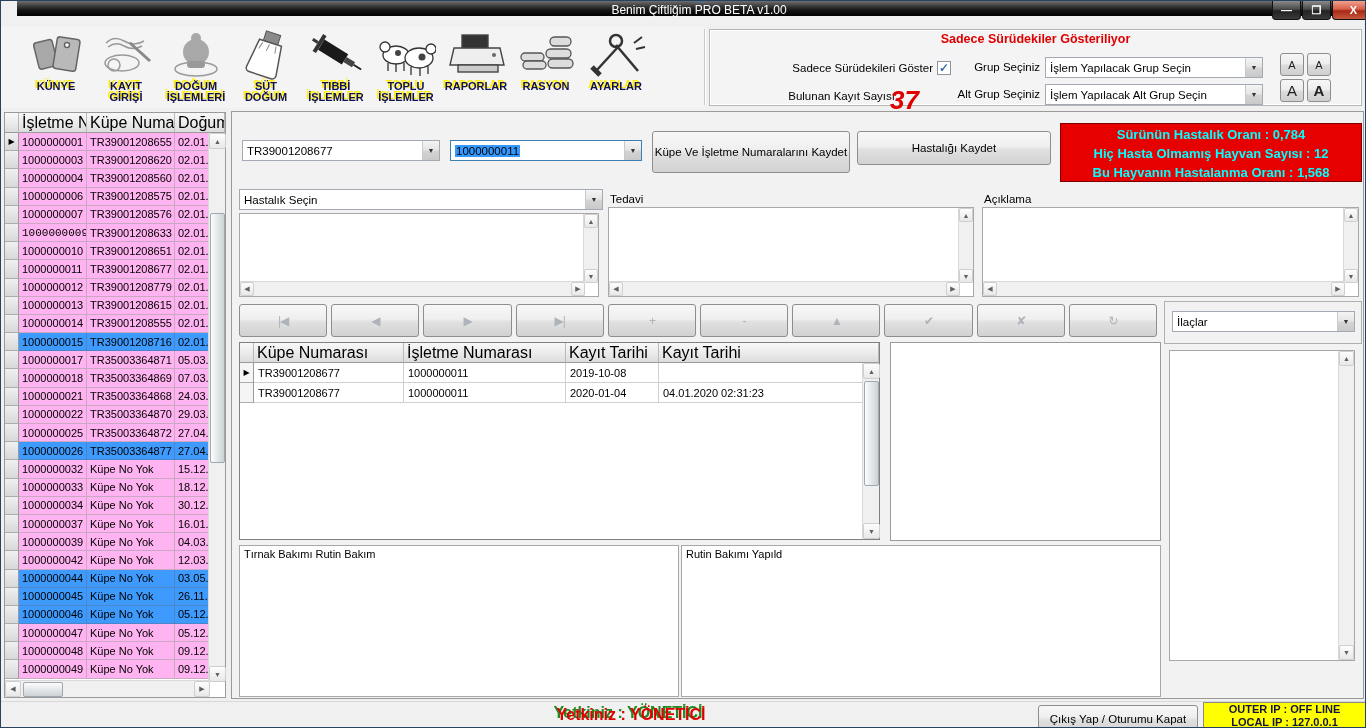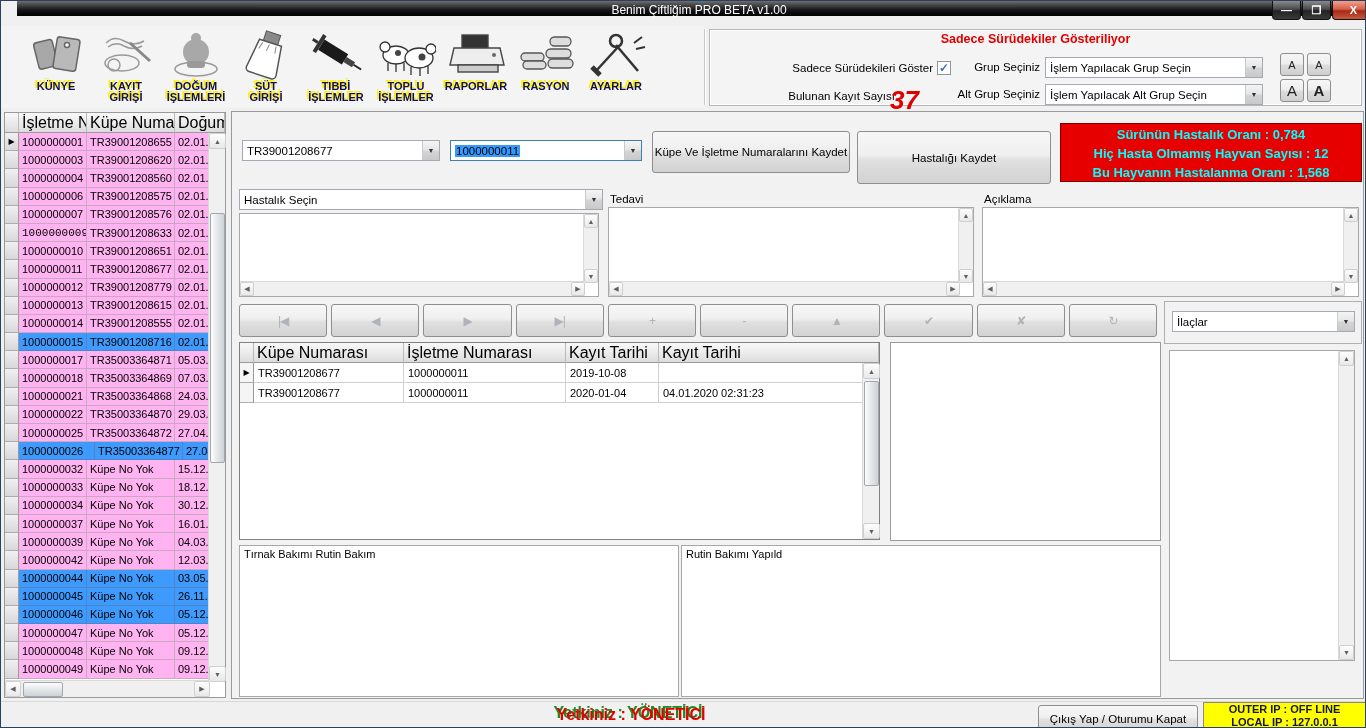--- a/index.html
+++ b/index.html
@@ -137,21 +137,21 @@
       </div>
       <div class="tbtn">
         <svg viewBox="0 0 60 50">
           <g transform="rotate(18 30 26)">
             <rect x="23" y="3" width="15" height="10" fill="#8a8a8a" stroke="#555"></rect>
             <path d="M19 13 h23 l4 30 a4 4 0 0 1 -4 4 h-23 a4 4 0 0 1 -4 -4 z" fill="#fff" stroke="#555" stroke-width="1.5"></path>
             <path d="M23 15 l-2 7 M30 15 l-1 7 M37 15 l1 7" stroke="#888"></path>
           </g>
         </svg>
         <div class="tlabel" style="white-space: pre-line;">SÜT
-GİRİŞİ</div>
+DOĞUM</div>
       </div>
       <div class="tbtn">
         <svg viewBox="0 0 60 50">
           <g transform="rotate(32 30 26)">
             <line x1="50" y1="25" x2="59" y2="25" stroke="#222" stroke-width="2"></line>
             <rect x="40" y="22" width="10" height="6" fill="#444"></rect>
             <rect x="12" y="19" width="28" height="12" fill="#1a1a1a"></rect>
             <rect x="8" y="15" width="4" height="20" fill="#333"></rect>
             <line x1="2" y1="25" x2="8" y2="25" stroke="#333" stroke-width="3"></line>
           </g>
@@ -342,21 +342,21 @@
           <div class="lcell" style="flex: 1 1 0%;">29.03.20</div>
         </div>
         <div class="lrow">
           <div class="selcell" style="width: 14px;"></div>
           <div class="lcell" style="width: 68px;">1000000025</div>
           <div class="lcell" style="width: 88px;">TR35003364872</div>
           <div class="lcell" style="flex: 1 1 0%;">27.04.20</div>
         </div>
         <div class="lrow sel">
           <div class="selcell" style="width: 14px;"></div>
-          <div class="lcell" style="width: 76px;">1000000026</div>
+          <div class="lcell" style="width: 68px;">1000000026</div>
           <div class="lcell" style="width: 88px;">TR35003364877</div>
           <div class="lcell" style="flex: 1 1 0%;">27.04.20</div>
         </div>
         <div class="lrow">
           <div class="selcell" style="width: 14px;"></div>
           <div class="lcell" style="width: 68px;">1000000032</div>
           <div class="lcell" style="width: 88px;">Küpe No Yok</div>
           <div class="lcell" style="flex: 1 1 0%;">15.12.20</div>
         </div>
         <div class="lrow">
@@ -443,21 +443,21 @@
   <div id="main">
     <div class="combo" style="left:10px;top:28px;width:198px;">
       <span class="ctext">TR39001208677</span>
       <span class="carrow">▼</span>
     </div>
     <div class="combo" style="left:218px;top:28px;width:192px;border-color:#3c7fb1;">
       <span class="ctext"><span style="background:#3399ff;padding:1px 1px;">1000000011</span></span>
       <span class="carrow">▼</span>
     </div>
     <div class="btn" style="left:420px;top:19px;width:198px;height:42px;">Küpe Ve İşletme Numaralarını Kaydet</div>
-    <div class="btn" style="left:625px;top:19px;width:194px;height:53px;">Hastalığı Kaydet</div>
+    <div class="btn" style="left:625px;top:19px;width:194px;height:34px;">Hastalığı Kaydet</div>
     <div id="redpanel">
       <div>Sürünün Hastalık Oranı : 0,784</div>
       <div>Hiç Hasta Olmamış Hayvan Sayısı : 12</div>
       <div>Bu Hayvanın Hastalanma Oranı : 1,568</div>
     </div>
 
     <div class="combo" style="left:7px;top:77px;width:364px;">
       <span class="ctext">Hastalık Seçin</span>
       <span class="carrow">▼</span>
     </div>

